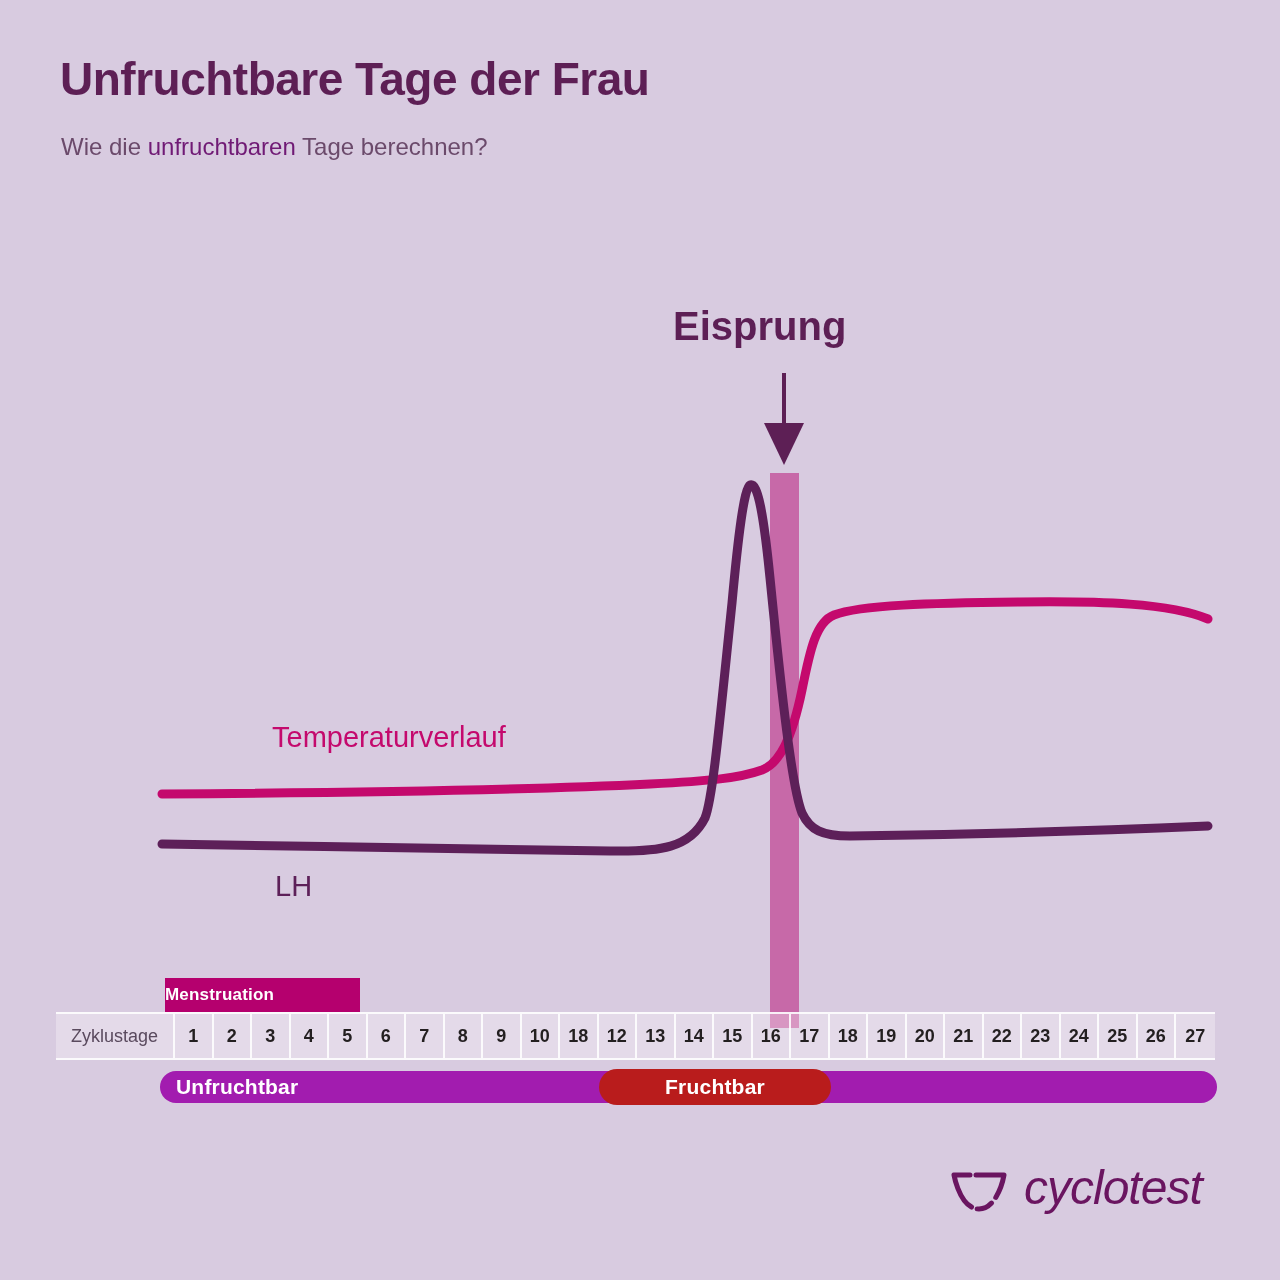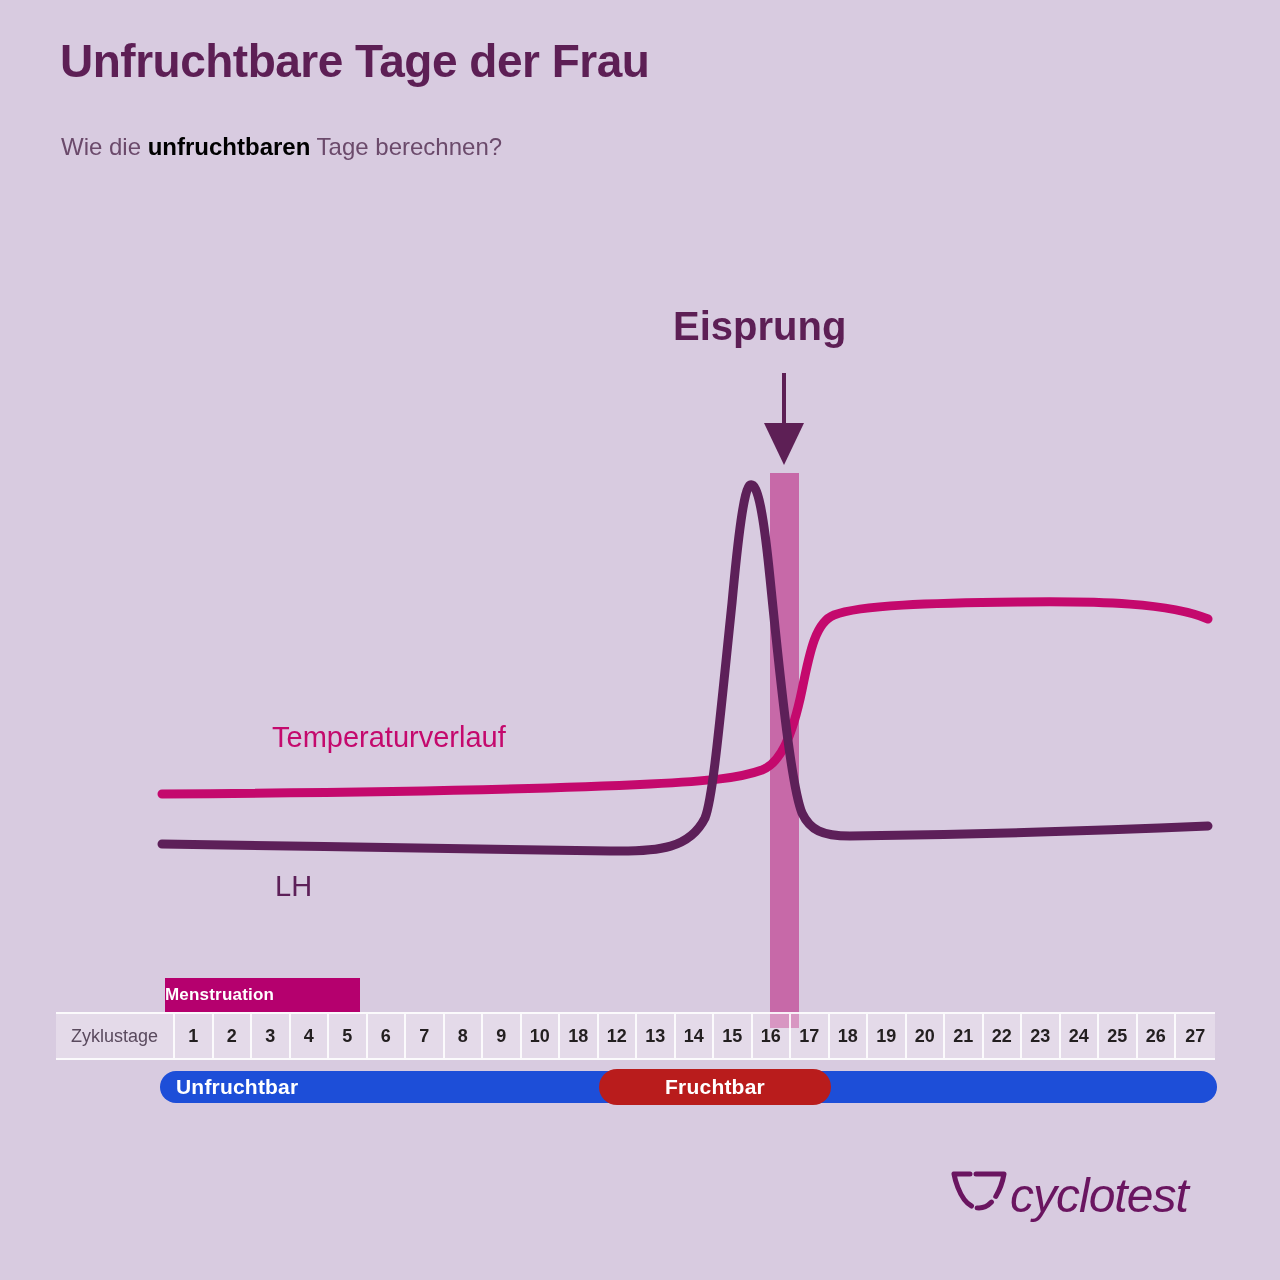--- a/index.html
+++ b/index.html
@@ -6,29 +6,29 @@
   html, body {
     width:1280px; height:1280px;
     background:#d8cbe0;
     font-family:"Liberation Sans", sans-serif;
     overflow:hidden;
   }
   .page { position:relative; width:1280px; height:1280px; }
 
   
   .title {
-    position:absolute; left:60px; top:34px;
+    position:absolute; left:60px; top:52px;
     font-size:46px; font-weight:bold; letter-spacing:-0.5px;
     color:#5d1f55; white-space:nowrap;
   }
   .subtitle {
     position:absolute; left:61px; top:133px;
     font-size:24px; color:#6b4a6b; white-space:nowrap;
   }
-  .subtitle b { color:#000000; font-weight:bold;text-align:center; }
+  .subtitle b { color:#701a75; font-weight:normal;text-align:center; }
 
   
   .chart { position:absolute; left:10px; top:0; width:1280px; height:1280px;margin-top:18px; }
   .chart svg { position:absolute; left:0; top:0; }
 
   .ovu-label {
     position:absolute; left:663px; top:286px;
     font-size:40px; font-weight:bold; color:#5d1f55;
     white-space:nowrap;
   }
@@ -70,42 +70,42 @@
     display:flex; align-items:center; justify-content:center;
     font-size:18px; font-weight:bold; color:#231f20;
     border-right:2px solid rgba(255,255,255,0.85);
   }
   .day-cell:last-child { border-right:none; }
 
   
   .infertile-bar {
     position:absolute; left:160px; top:1071px;
     width:1057px; height:32px;
-    background:#1d4ed8; border-radius:16px;
+    background:#a21caf; border-radius:16px;
   }
   .infertile-bar span {
     position:absolute; left:16px; top:50%; transform:translateY(-50%);
     color:#ffffff; font-size:21px; font-weight:bold;
     letter-spacing:0.2px; white-space:nowrap;
   }
   .fertile-bar {
     position:absolute; left:599px; top:1069px;
     width:232px; height:36px;
     background:#b91c1c; border-radius:18px;
     display:flex; align-items:center; justify-content:center;
   }
   .fertile-bar span {
     color:#ffffff; font-size:21px; font-weight:bold;
     letter-spacing:0.2px; white-space:nowrap;
   }
 
   
   .logo {
     position:absolute; left:948px; top:1160px;
-    display:flex; align-items:flex-start; margin-top:8px;
+    display:flex; align-items:flex-end; gap:14px;
   }
   .logo-text {
     font-size:48px; color:#6a1560; font-style:italic;
     letter-spacing:-1px; white-space:nowrap;
   }
 </style>
 </head>
 <body>
 
 <div class="page">

